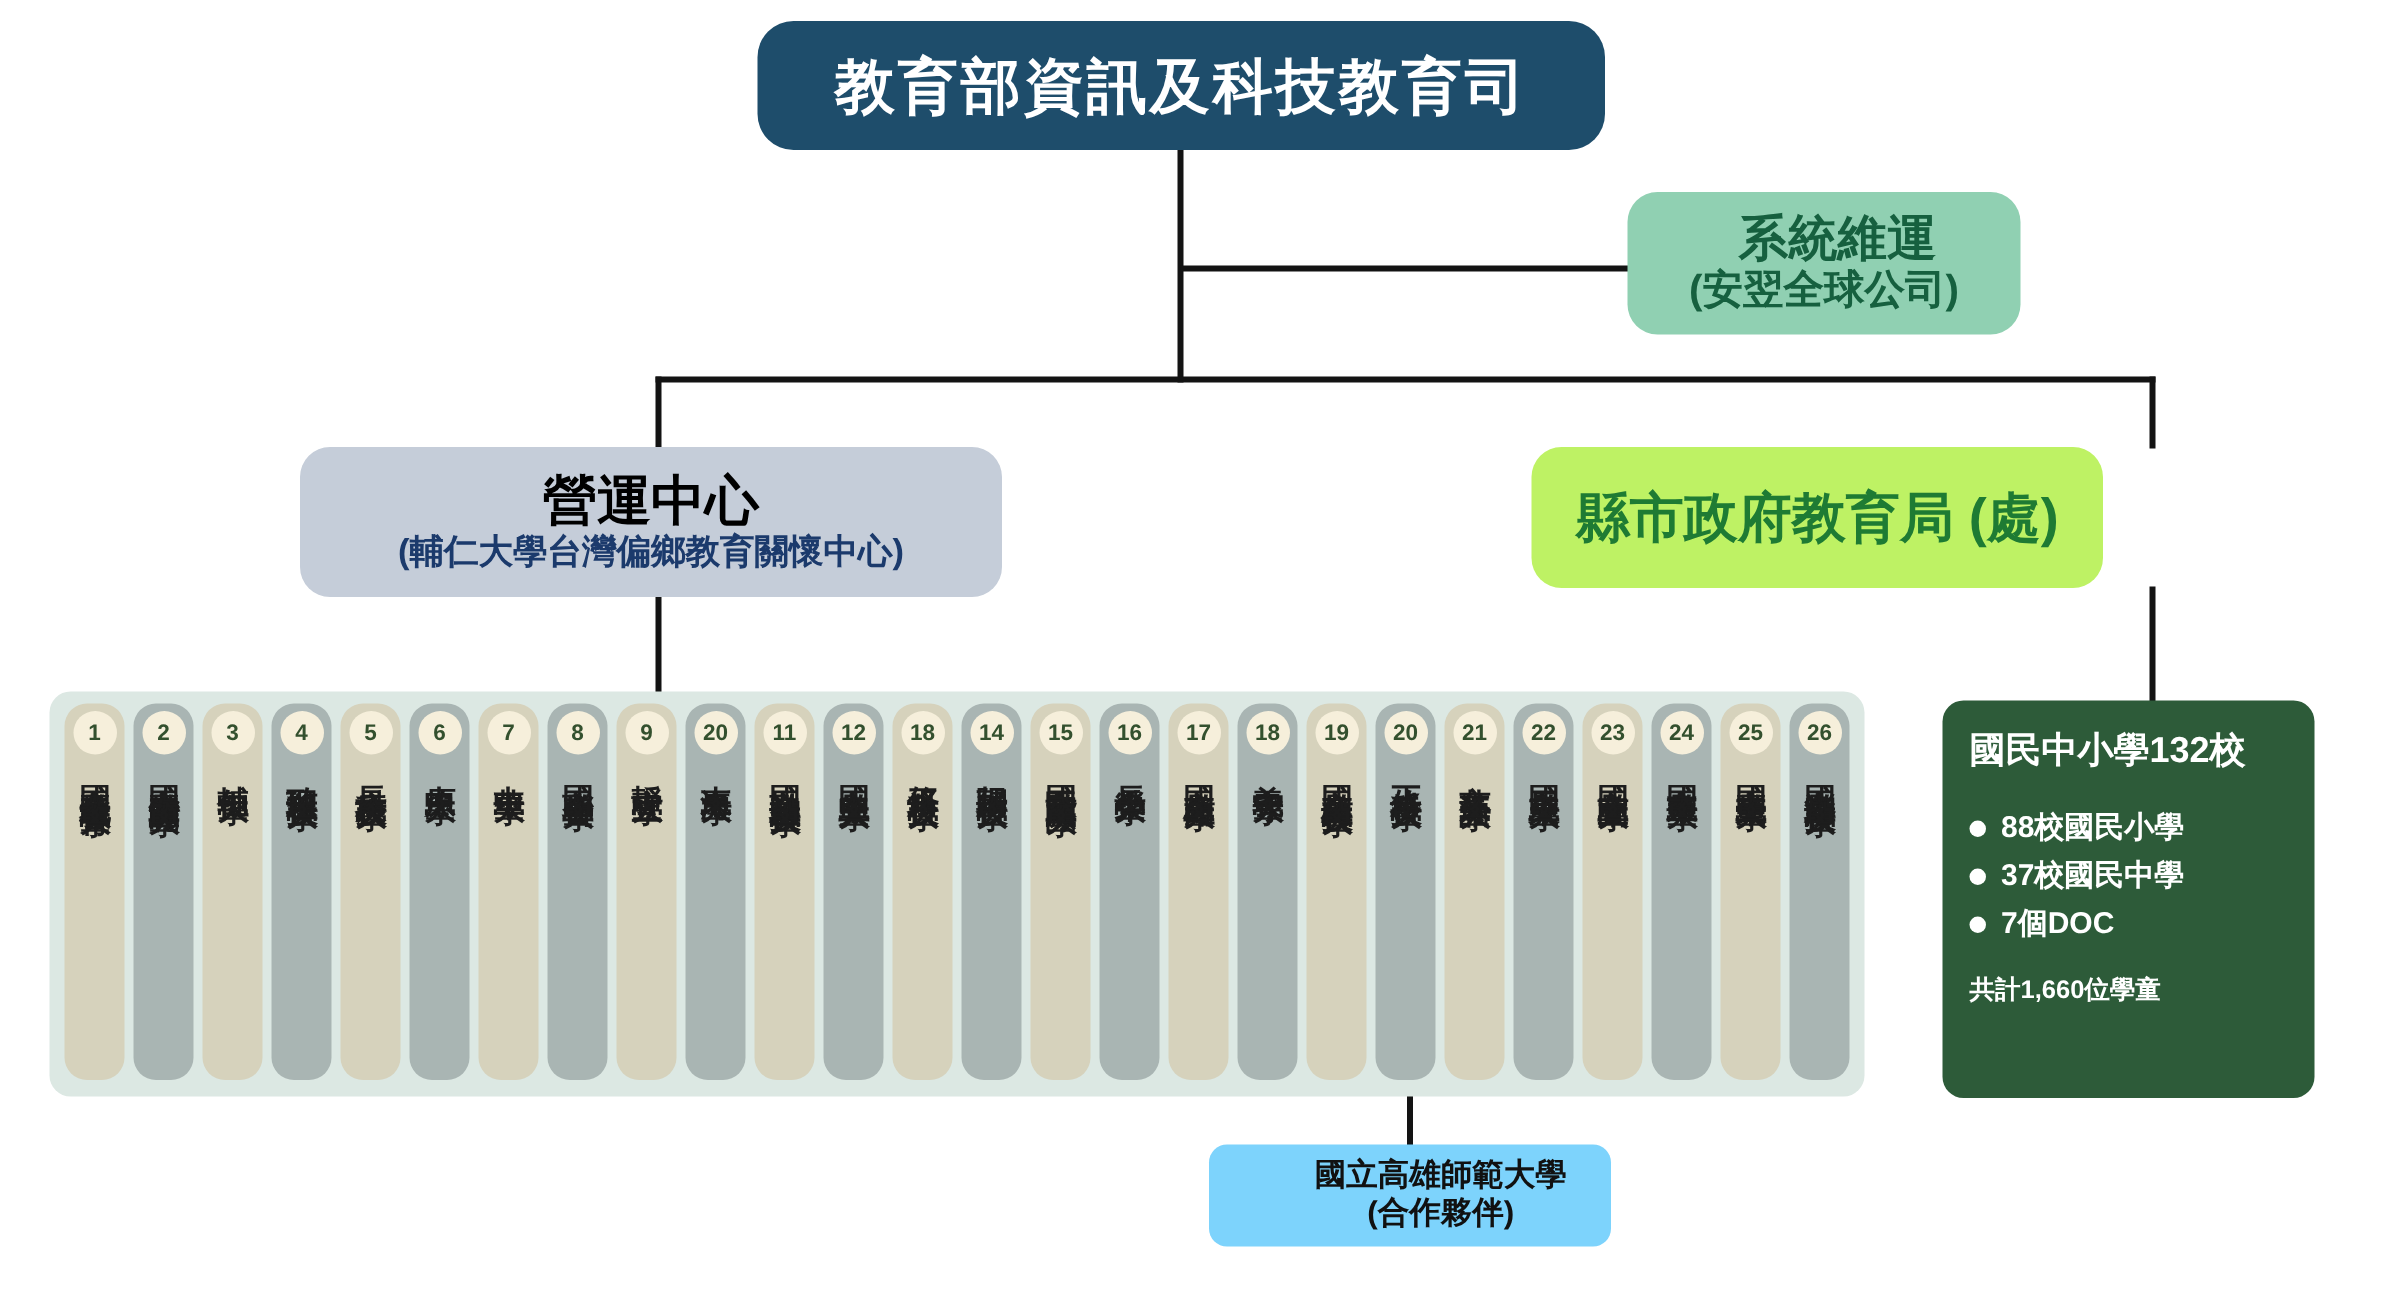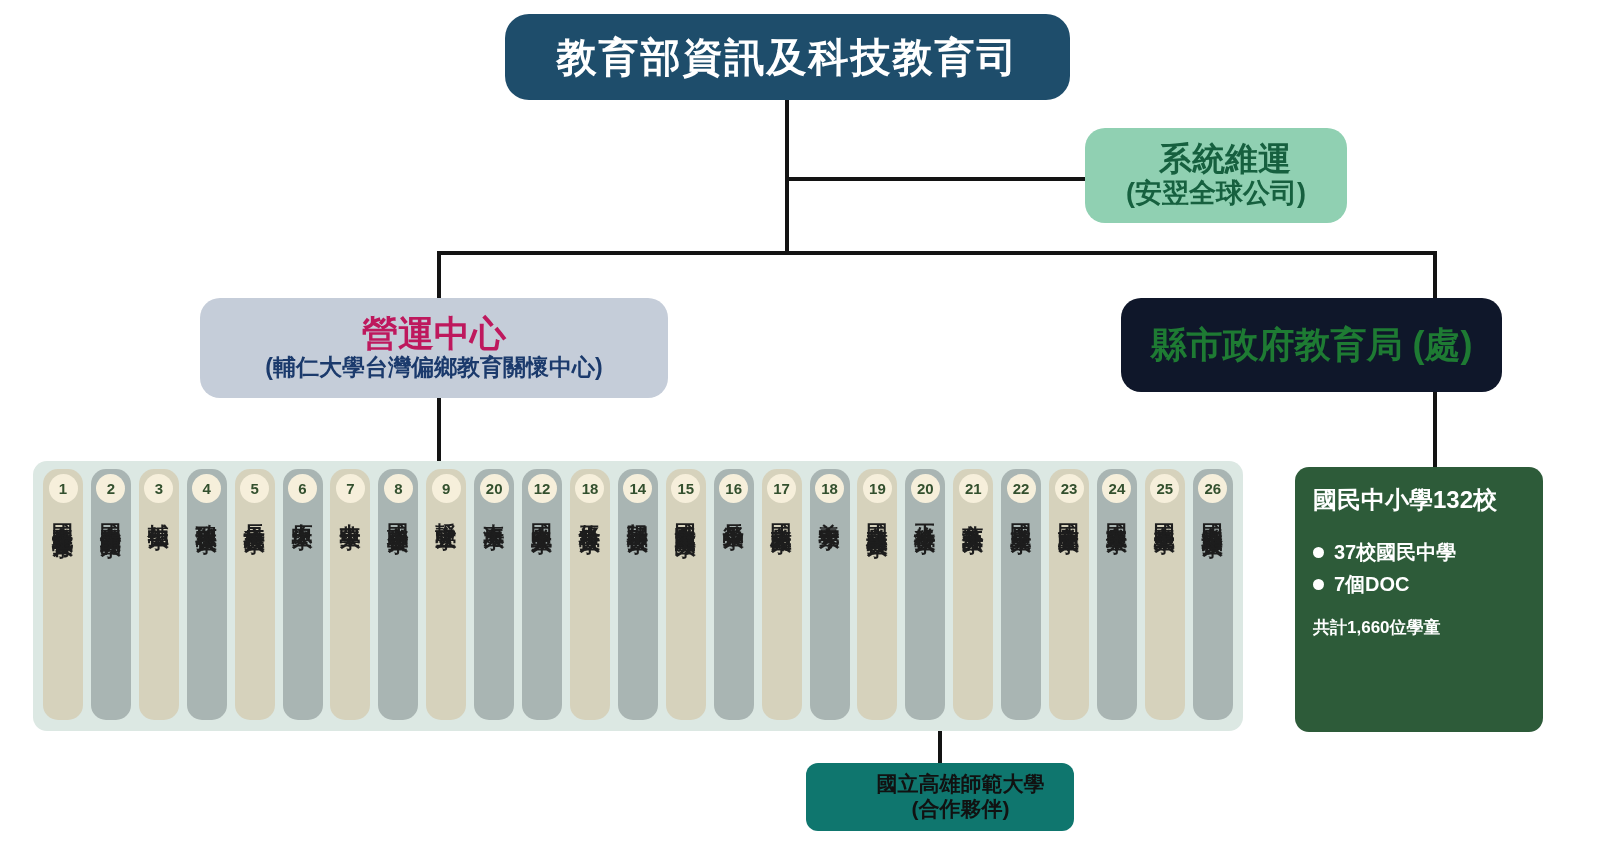--- a/index.html
+++ b/index.html
@@ -13,45 +13,45 @@
   .node{position:absolute;display:flex;flex-direction:column;align-items:center;justify-content:center;text-align:center;box-sizing:border-box;}
 
   .root-box{left:505px;top:14px;width:565px;height:86px;background:#1e4d6b;border-radius:24px;}
   .root-box .t1{color:#ffffff;font-size:40px;font-weight:bold;letter-spacing:2px;}
 
   .maint-box{left:1085px;top:128px;width:262px;height:95px;background:#90d0b2;border-radius:20px;}
   .maint-box .t1{color:#16603f;font-size:33px;font-weight:bold;line-height:1.1;margin-left:18px;}
   .maint-box .t2{color:#16603f;font-size:27px;font-weight:bold;line-height:1.2;}
 
   .opcenter-box{left:200px;top:298px;width:468px;height:100px;background:#c5cdd9;border-radius:20px;}
-  .opcenter-box .t1{color:#be185d;font-size:36px;font-weight:bold;line-height:1.1;}
+  .opcenter-box .t1{color:#000000;font-size:36px;font-weight:bold;line-height:1.1;}
   .opcenter-box .t2{color:#1b3a6c;font-size:23px;font-weight:bold;line-height:1.25;}
 
-  .localgov-box{left:1121px;top:298px;width:381px;height:94px;background:#0f172a;border-radius:20px;}
+  .localgov-box{left:1021px;top:298px;width:381px;height:94px;background:#bef264;border-radius:20px;}
   .localgov-box .t1{color:#1e7b33;font-size:36px;font-weight:bold;}
 
   .strip{position:absolute;left:33px;top:461px;width:1210px;height:270px;background:#dce8e3;border-radius:14px;
          display:flex;justify-content:space-between;align-items:stretch;padding:8px 10px 11px 10px;box-sizing:border-box;}
   .uni-col{width:40px;border-radius:15px;display:flex;flex-direction:column;align-items:center;flex:0 0 auto;}
   .uni-col.odd{background:#d6d2bc;}
   .uni-col.even{background:#a9b5b3;}
   .uni-badge{width:29px;height:29px;border-radius:50%;background:#f6efdb;color:#33502e;
              font-size:15px;font-weight:bold;display:flex;align-items:center;justify-content:center;margin-top:5px;flex:0 0 auto;}
   .uni-name{writing-mode:vertical-rl;text-orientation:upright;color:#1d1d1d;font-size:21px;font-weight:bold;
             letter-spacing:2px;margin-top:4px;line-height:1;}
 
   .summary-box{position:absolute;left:1295px;top:467px;width:248px;height:265px;background:#2d5b39;border-radius:14px;
                color:#ffffff;box-sizing:border-box;padding:17px 18px;text-align:left;}
   .summary-box .title{font-size:24px;font-weight:bold;margin-bottom:20px;}
   .summary-box ul{list-style:none;margin:0;padding:0;}
   .summary-box li{font-size:20px;font-weight:bold;line-height:1.6;display:flex;align-items:center;}
   .summary-box li .dot{width:11px;height:11px;border-radius:50%;background:#ffffff;margin-right:10px;flex:0 0 auto;}
   .summary-box .total{font-size:17px;font-weight:bold;margin-top:16px;}
 
-  .partner-box{left:806px;top:763px;width:268px;height:68px;background:#0f766e;border-radius:12px;padding-left:41px;}
+  .partner-box{left:806px;top:763px;width:268px;height:68px;background:#7dd3fc;border-radius:12px;padding-left:41px;}
   .partner-box .t1{color:#111111;font-size:21px;font-weight:bold;line-height:1.15;}
   .partner-box .t2{color:#111111;font-size:21px;font-weight:bold;line-height:1.2;}
 </style>
 </head>
 <body>
 
 <div class="stage">
 
   <div class="line" style="left:785px;top:100px;width:4px;height:155px;"></div>
   <div class="line" style="left:787px;top:177px;width:300px;height:4px;"></div>
@@ -114,20 +114,24 @@
     <div class="uni-name">國立聯合大學</div>
   </div>
       <div class="uni-col odd">
     <div class="uni-badge">9</div>
     <div class="uni-name">靜宜大學</div>
   </div>
       <div class="uni-col even">
     <div class="uni-badge">20</div>
     <div class="uni-name">東海大學</div>
   </div>
+      <div class="uni-col odd">
+    <div class="uni-badge">11</div>
+    <div class="uni-name">國立勤益科技大學</div>
+  </div>
       <div class="uni-col even">
     <div class="uni-badge">12</div>
     <div class="uni-name">國立中興大學</div>
   </div>
       <div class="uni-col odd">
     <div class="uni-badge">18</div>
     <div class="uni-name">修平科技大學</div>
   </div>
       <div class="uni-col even">
     <div class="uni-badge">14</div>
@@ -179,20 +183,24 @@
   </div>
       <div class="uni-col even">
     <div class="uni-badge">26</div>
     <div class="uni-name">國立澎湖科技大學</div>
   </div>
     </div>
 
   <div class="summary-box">
     <div class="title">國民中小學132校</div>
     <ul>
+        <li>
+    <span class="dot"></span>
+    <span>88校國民小學</span>
+  </li>
         <li>
     <span class="dot"></span>
     <span>37校國民中學</span>
   </li>
         <li>
     <span class="dot"></span>
     <span>7個DOC</span>
   </li>
       </ul>
     <div class="total">共計1,660位學童</div>

